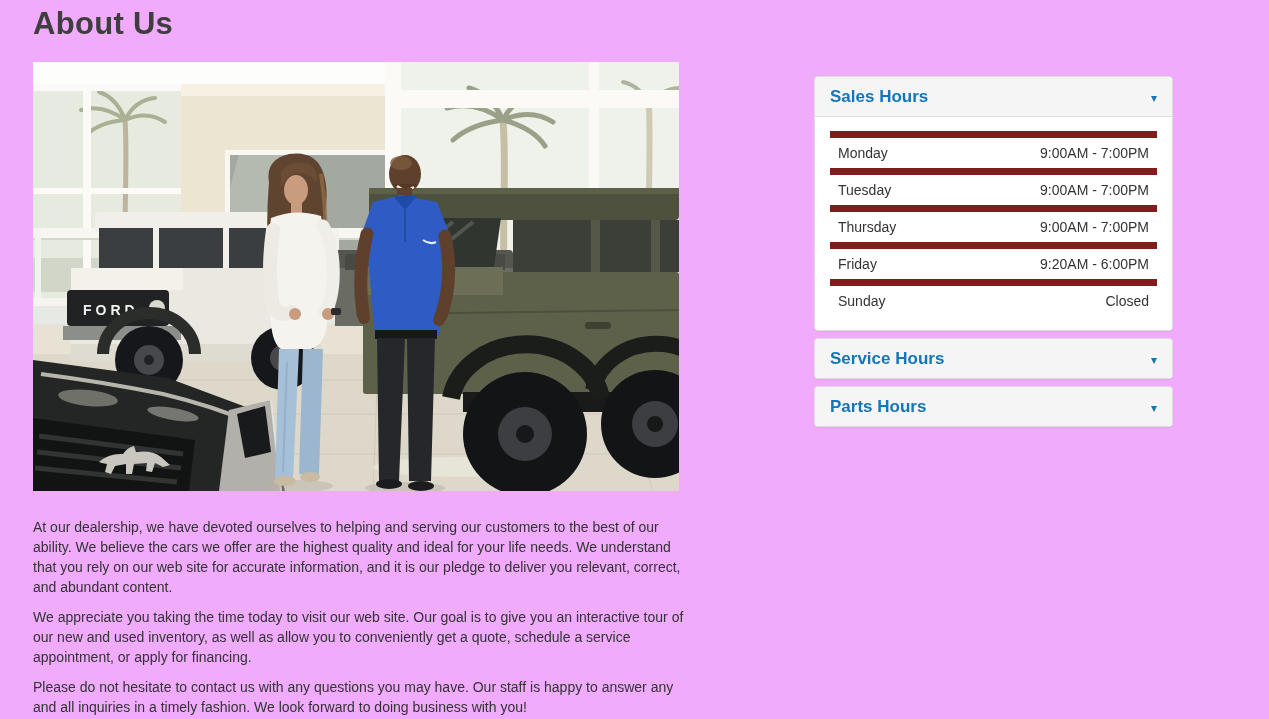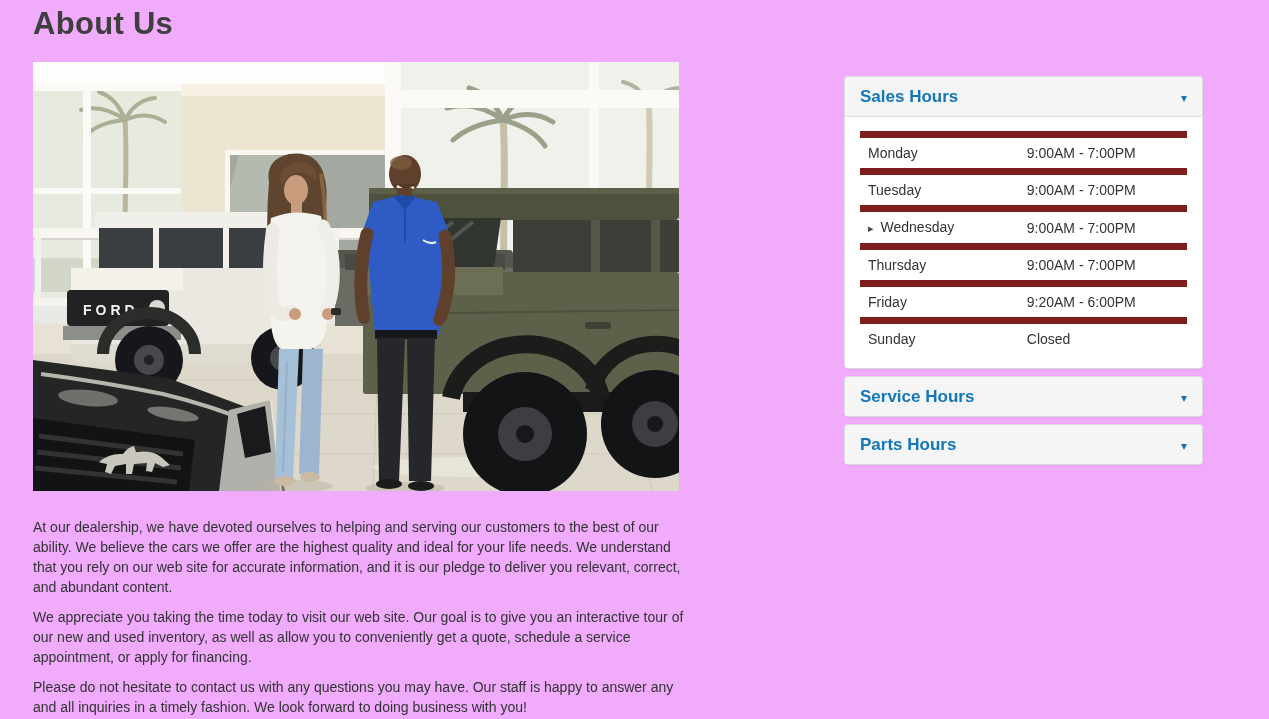--- a/index.html
+++ b/index.html
@@ -12,35 +12,35 @@
 
   
   .hero { position:absolute; left:33px; top:62px; width:646px; height:429px; margin:0; }
   .hero svg { display:block; width:100%; height:100%; }
 
   
   .copy { position:absolute; left:33px; top:517px; width:655px; color:#333; }
   .copy p { margin:0 0 10px 0; font-size:14px; line-height:20px; }
 
   
-  .side { position:absolute; left:844px; top:76px; width:359px; }
+  .side { position:absolute; left:814px; top:76px; width:359px; }
   .panel { border:1px solid #ddd; border-radius:4px; margin-bottom:7px; background:#fff;
            box-shadow:0 1px 1px rgba(0,0,0,.04); }
   .panel-heading { display:flex; align-items:center; justify-content:space-between;
                    background:#f5f5f5; padding:9px 15px; border-radius:3px 3px 0 0; cursor:pointer; }
   .panel.collapsed .panel-heading { border-radius:3px; }
   .panel.open .panel-heading { border-bottom:1px solid #ddd; }
   .panel-title { font-size:17px; font-weight:700; color:#1376ba; line-height:21px; }
   .caret { color:#1376ba; font-size:12px; line-height:1; margin-top:2px; }
 
   .panel-body { padding:14px 15px; }
   .hours-table { width:100%; border-collapse:collapse; }
   .hours-table td { border-top:7px solid #7f1d1d; padding:5px 8px; font-size:14px; line-height:20px; color:#333; }
   .hours-table td.day { width:51%; }
-  .hours-table td.hrs { padding-left:0; }
+  .hours-table td.hrs { padding-left:0;text-align:right; }
   .today-marker { color:#444; font-size:11px; margin-right:7px; }
 </style>
 </head>
 <body>
 
 <div class="page">
 
   <h1 class="page-title">About Us</h1>
 
   <figure class="hero">
@@ -245,26 +245,20 @@
           <tbody>
             <tr>
               <td class="day">Monday</td>
               <td class="hrs">9:00AM - 7:00PM</td>
             </tr>
             <tr>
               <td class="day">Tuesday</td>
               <td class="hrs">9:00AM - 7:00PM</td>
             </tr>
             <tr>
-              <td class="day">
-                <span class="today-marker">▸</span><span>Wednesday</span>
-              </td>
-              <td class="hrs">9:00AM - 7:00PM</td>
-            </tr>
-            <tr>
               <td class="day">Thursday</td>
               <td class="hrs">9:00AM - 7:00PM</td>
             </tr>
             <tr>
               <td class="day">Friday</td>
               <td class="hrs">9:20AM - 6:00PM</td>
             </tr>
             <tr>
               <td class="day">Sunday</td>
               <td class="hrs">Closed</td>

